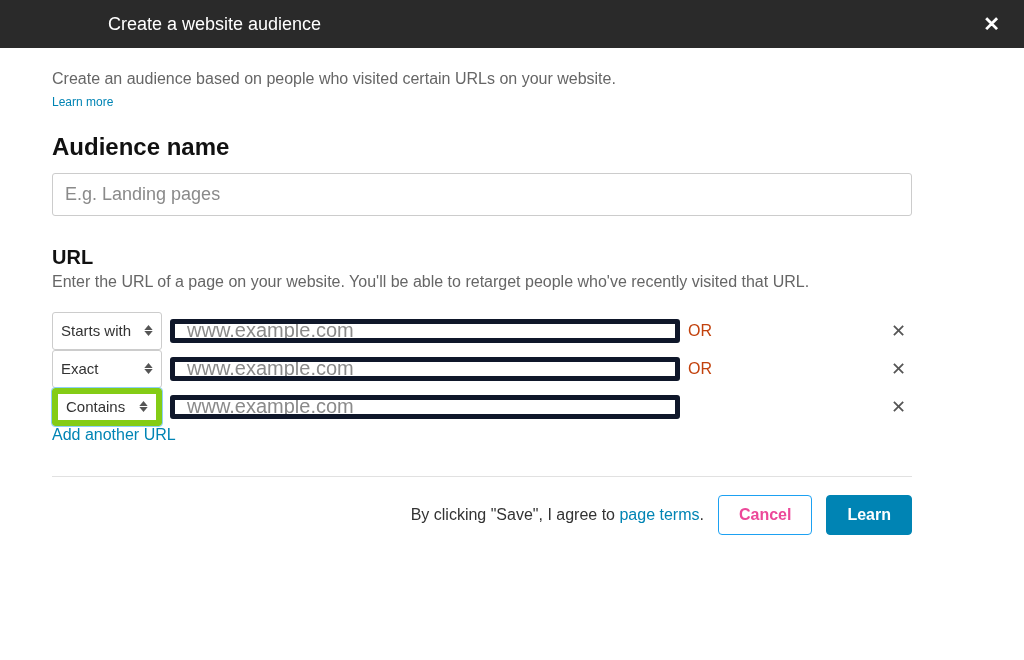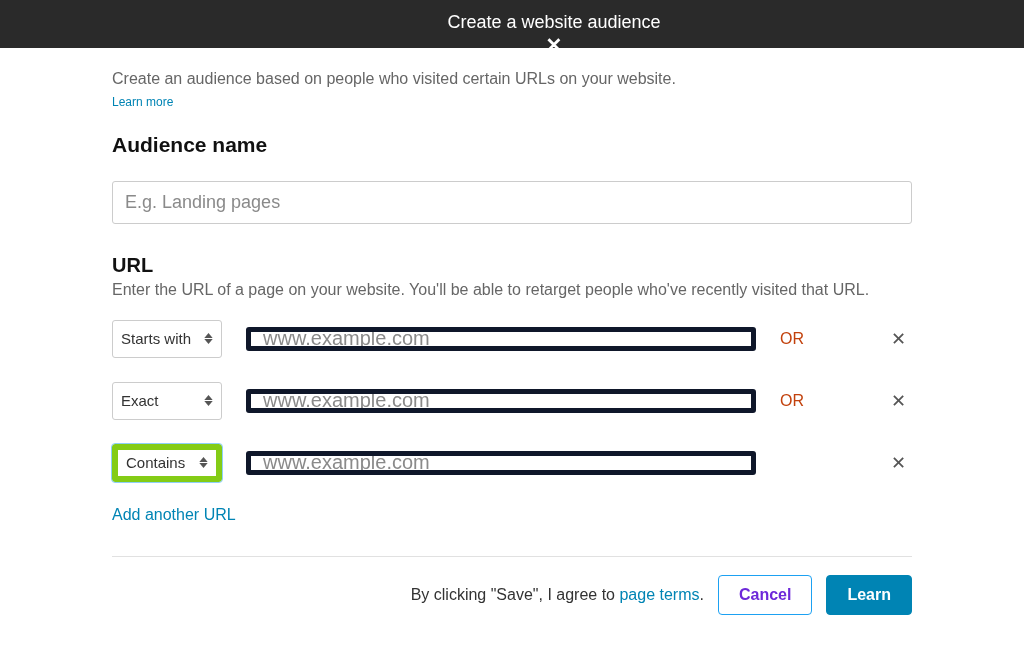--- a/index.html
+++ b/index.html
@@ -6,42 +6,41 @@
     body { font-family: "Helvetica Neue", Helvetica, Arial, sans-serif; background: #fff; width: 1024px; height: 660px; overflow: hidden; }
 
     .modal-header {
       background: #2a2a2a;
       color: #fff;
       display: flex;
       justify-content: space-between;
       align-items: center;
       padding: 12px 24px 12px 108px;
       height: 48px;
-      flex-direction: column;
     }
     .modal-title { font-size: 18px; font-weight: 400; }
     .close-x { font-size: 20px; font-weight: bold; cursor: pointer; }
 
-    .modal-body { padding: 20px 112px 0 112px; }
+    .modal-body { padding: 20px 112px 0 52px; }
 
     .intro { color:#666; font-size:16px; line-height:1.4; margin-bottom:2px; }
     .learn-link { color:#0084b4; font-size:12px; text-decoration:none; cursor:pointer; display:inline-block; margin-bottom:24px; }
 
-    .heading { font-weight:700; font-size:21px; color:#111; margin-bottom:24px; }
+    .heading { font-weight:700; font-size:24px; color:#111; margin-bottom:12px; }
 
     .text-input {
       width:100%; border:1px solid #ccc; padding:10px 12px;
       font-size:18px; color:#6d28d9; border-radius:3px;
     }
     .text-input::placeholder { color:#8a8a8a; }
 
     .sub-heading { font-weight:700; font-size:20px; color:#111; margin-top:30px; margin-bottom:2px; }
     .sub-desc { color:#666; font-size:16px; line-height:1.4; margin-bottom:18px; }
 
-    .url-row { display:flex; align-items:center; gap:24px; margin-bottom:24px; }
+    .url-row { display:flex; align-items:center; gap:8px; }
     .match-select {
       position:relative; width:110px; height:38px; border:1px solid #ccc;
       border-radius:3px; display:flex; align-items:center; padding:0 28px 0 8px;
       font-size:15px; color:#333; cursor:pointer; background:#fff;
     }
     .match-select.focused { border:6px solid #84cc16; outline:1px solid #8ed0f9; }
     .match-select .arrows {
       position:absolute; right:8px; top:0; bottom:0; display:flex;
       flex-direction:column; justify-content:center; gap:1px;
     }
@@ -52,21 +51,21 @@
     .row-x { font-size:18px; color:#555; margin-left:auto; margin-right:6px; cursor:pointer; font-weight:400; }
 
     .add-link { color:#0084b4; font-size:16px; text-decoration:none; cursor:pointer; display:inline-block; margin-top:-6px; }
 
     .divider { border:none; border-top:1px solid #e1e1e1; margin:32px 0 18px 0; }
 
     .footer { display:flex; justify-content:flex-end; align-items:center; gap:14px; padding-right:0; }
     .footer-text { font-size:16px; color:#333; }
     .footer-link { color:#0084b4; text-decoration:none; cursor:pointer; }
     .btn { height:40px; padding:0 20px; font-size:16px; font-weight:700; border-radius:4px; cursor:pointer; }
-    .btn-cancel { background:#fff; color:#6d28d9; border:1px solid #1da1f2; }
+    .btn-cancel { background:#fff; color:#ec4899; border:1px solid #1da1f2; }
     .btn-save { background:#0084b4; color:#fff; border:1px solid #0084b4; }
   </style>
 </head>
 <body>
 
 <div class="modal-header">
   <span class="modal-title">Create a website audience</span>
   <span class="close-x">✕</span>
 </div>
 

